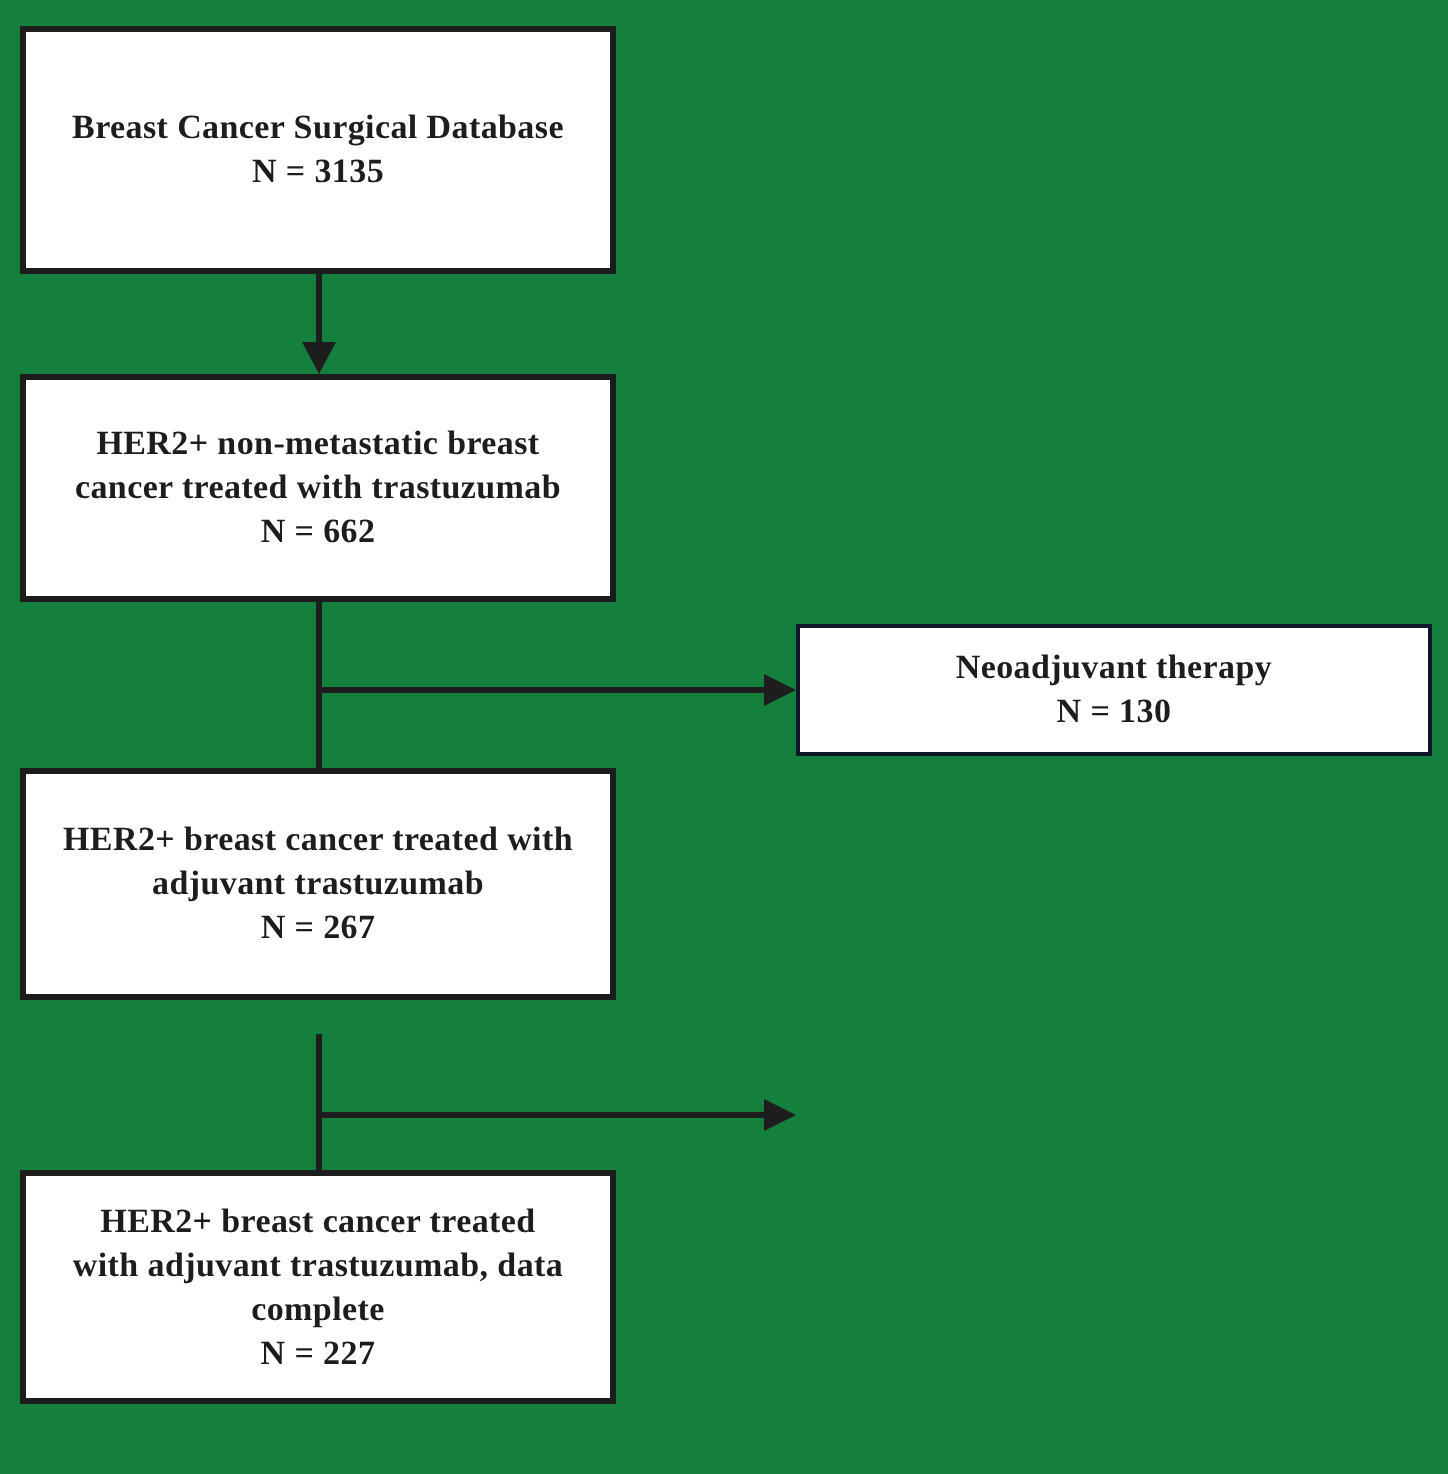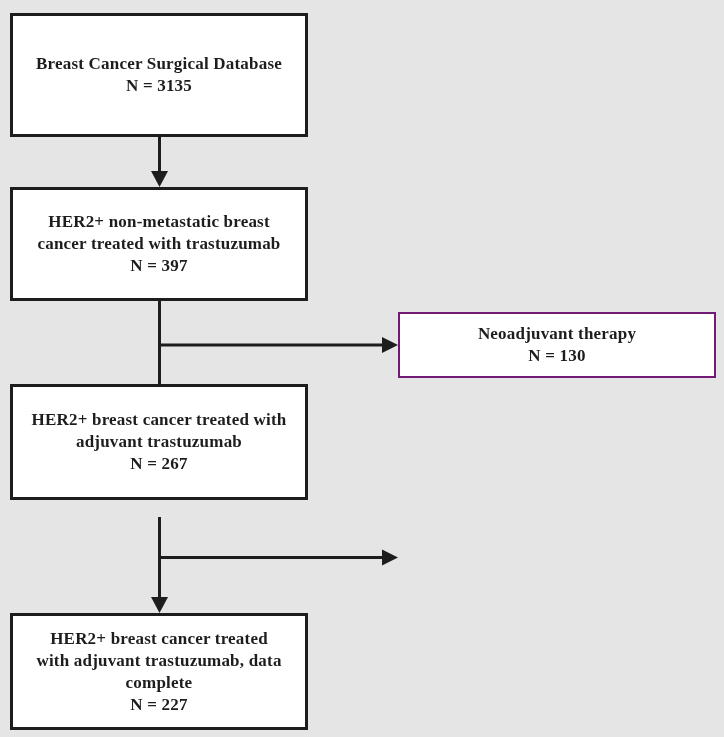--- a/index.html
+++ b/index.html
@@ -1,20 +1,20 @@
 <!DOCTYPE html>
 <html><head>
 <meta charset="utf-8">
 <style>
   html, body { margin: 0; padding: 0; background: #ffffff; }
   .canvas {
     position: relative;
     width: 724px;
     height: 737px;
-    background: #e5e5e5;
+    background: #15803d;
     font-family: "Liberation Serif", "DejaVu Serif", serif;
     overflow: hidden;
   }
   .arrow-layer {
     position: absolute;
     left: 0; top: 0;
     width: 724px; height: 737px;
     pointer-events: none;
   }
   .node {
@@ -26,27 +26,27 @@
     justify-content: center;
     text-align: center;
     font-weight: bold;
     font-size: 17px;
     line-height: 22px;
     color: #1d1d1d;
     white-space: pre-line;
     letter-spacing: 0.2px;
   }
   .node-main { border: 3px solid #1d1d1d; left: 10px; width: 298px; }
-  .node-side { border: 2px solid #701a75; left: 398px; width: 318px; }
+  .node-side { border: 2px solid #0f172a; left: 398px; width: 318px; }
   #node-db          { top: 13px;  height: 124px; }
   #node-her2-nonmet { top: 187px; height: 114px; }
   #node-neoadjuvant { top: 312px; height: 66px;  }
   #node-adjuvant    { top: 384px; height: 116px; }
   #node-insufficient{ top: 515px; height: 85px;  }
-  #node-complete    { top: 613px; height: 117px; }
+  #node-complete    { top: 585px; height: 117px; }
 </style>
 </head>
 <body>
 
 <div class="canvas">
 
   <svg class="arrow-layer" viewBox="0 0 724 737" xmlns="http://www.w3.org/2000/svg" aria-hidden="true">
 
     <g stroke="#1d1d1d" fill="#1d1d1d">
       <line x1="159.5" y1="137" x2="159.5" y2="173" stroke-width="3"></line>
@@ -72,21 +72,21 @@
       <line x1="158" y1="557.5" x2="384" y2="557.5" stroke-width="3"></line>
       <polygon points="398,557.5 382,549.5 382,565.5" stroke="none"></polygon>
     </g>
   </svg>
 
   <div class="node node-main" id="node-db">Breast Cancer Surgical Database
 N = 3135</div>
 
   <div class="node node-main" id="node-her2-nonmet">HER2+ non-metastatic breast
 cancer treated with trastuzumab
-N = 397</div>
+N = 662</div>
 
   <div class="node node-side" id="node-neoadjuvant">Neoadjuvant therapy
 N = 130</div>
 
   <div class="node node-main" id="node-adjuvant">HER2+ breast cancer treated with
 adjuvant trastuzumab
 N = 267</div>
 
 
   <div class="node node-main" id="node-complete">HER2+ breast cancer treated

